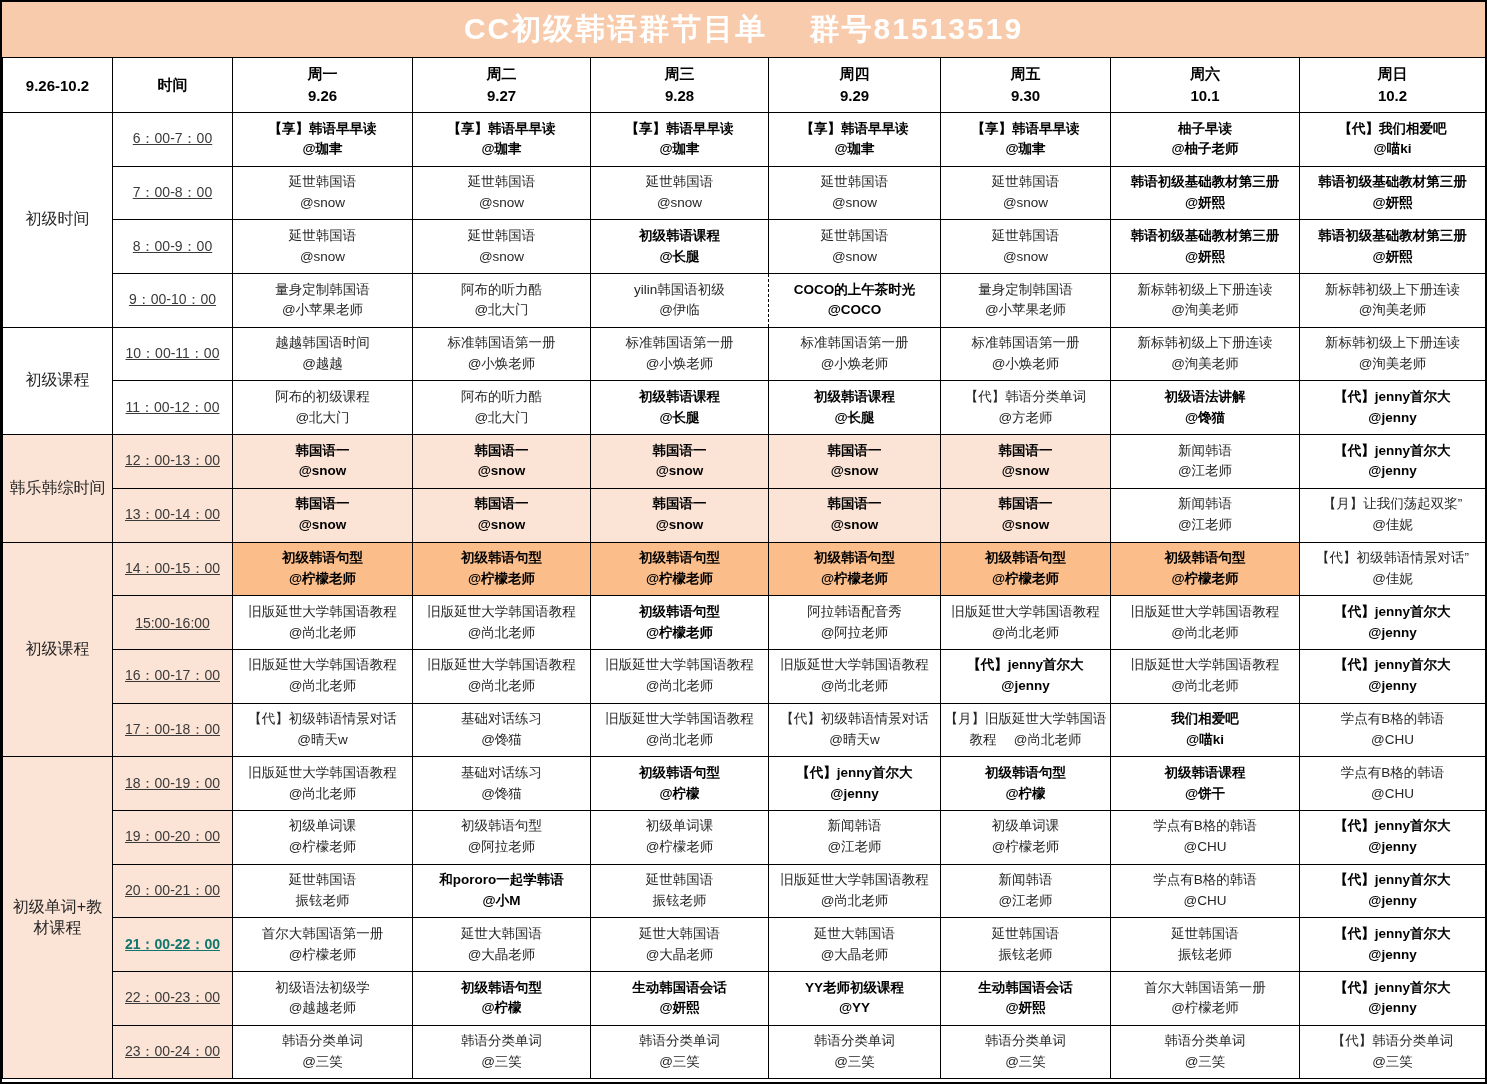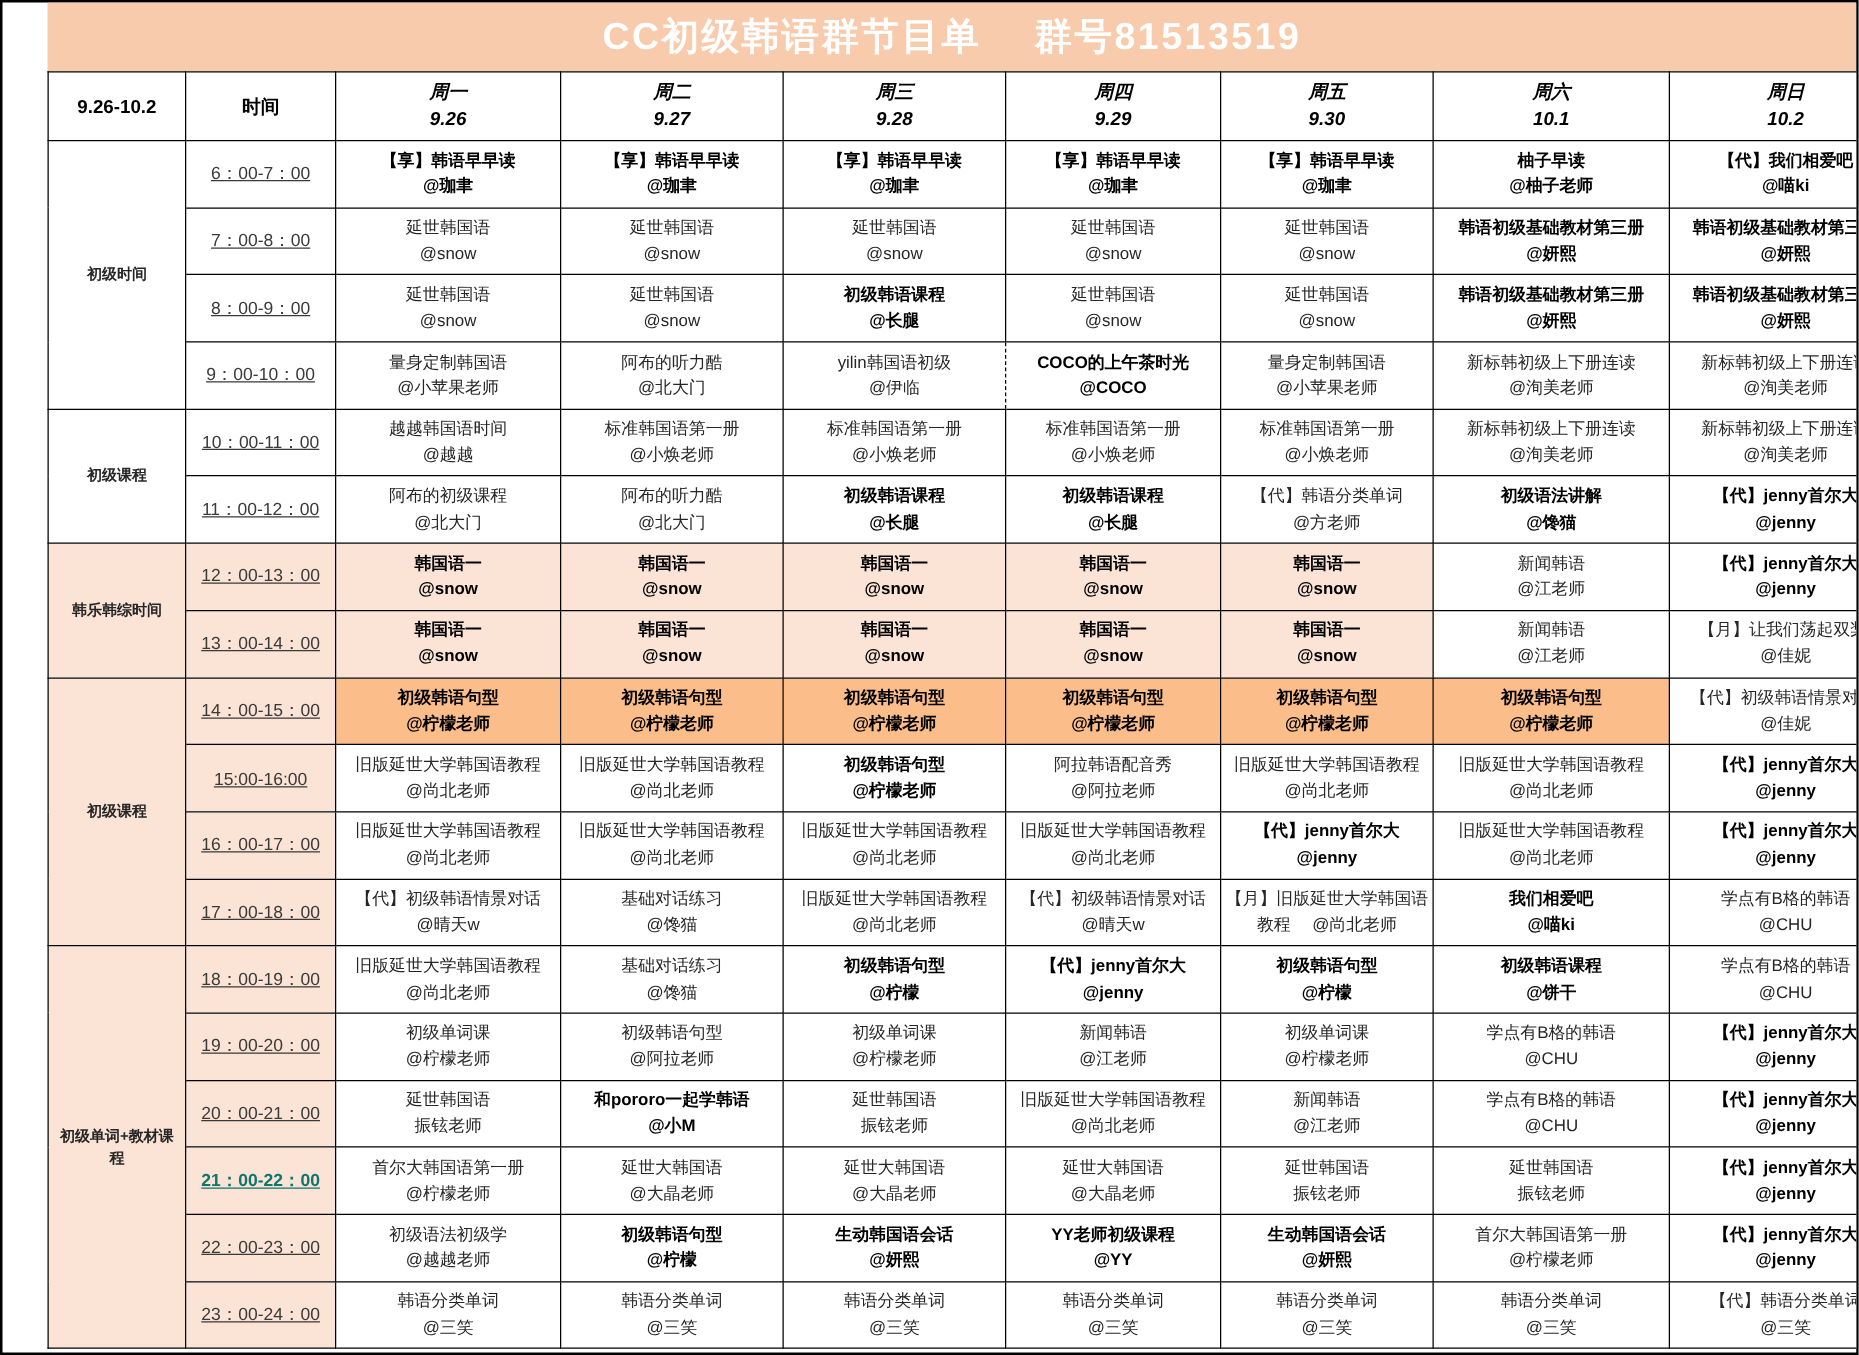--- a/index.html
+++ b/index.html
@@ -4,29 +4,29 @@
 <style>
   :root{
     --banner:#F8CBAD;
     --peach:#FBE3D5;
     --orange:#FBBD89;
     --ink:#262626;
     --inksoft:#3a3a3a;
   }
   *{box-sizing:border-box;}
   body{margin:0;background:#fff;font-family:"Liberation Sans","DejaVu Sans",sans-serif;}
-  .sheet{width:1487px;height:1084px;border:2px solid #000;overflow:hidden;background:#fff;padding-left:36px;}
+  .sheet{width:1487px;height:1084px;border:2px solid #000;overflow:hidden;background:#fff;}
   .banner{height:55px;background:var(--banner);display:flex;align-items:center;justify-content:center;
           color:#fff;font-size:30px;font-weight:bold;letter-spacing:2px;}
   table{border-collapse:collapse;table-layout:fixed;width:1483px;}
   th,td{border:1px solid #000;text-align:center;vertical-align:middle;padding:0 2px;overflow:hidden;}
   thead th{height:55px;font-size:15px;font-weight:bold;color:#000;background:#fff;}
-  thead .day div{line-height:1.5;font-style:italic;}
+  thead .day div{line-height:1.5;}
   tbody tr{height:53.7px;}
-  .grp{font-size:12px;color:var(--ink);font-weight:700;background:#fff;padding:0 6px;}
+  .grp{font-size:16px;color:var(--ink);font-weight:400;background:#fff;padding:0 6px;}
   .time{font-size:14px;color:var(--inksoft);font-weight:400;background:#fff;white-space:nowrap;text-decoration:underline;}
   .time.b{font-weight:bold;color:#0f766e;}
   .peachbg{background:var(--peach) !important;}
   .orangebg{background:var(--orange) !important;}
   .cell{background:#fff;}
   .lines{display:flex;flex-direction:column;justify-content:center;gap:6px;}
   .lines div{font-size:13.5px;line-height:1.1;color:var(--ink);}
   .bold .lines div{font-weight:bold;color:#000;}
 </style>
 </head>

